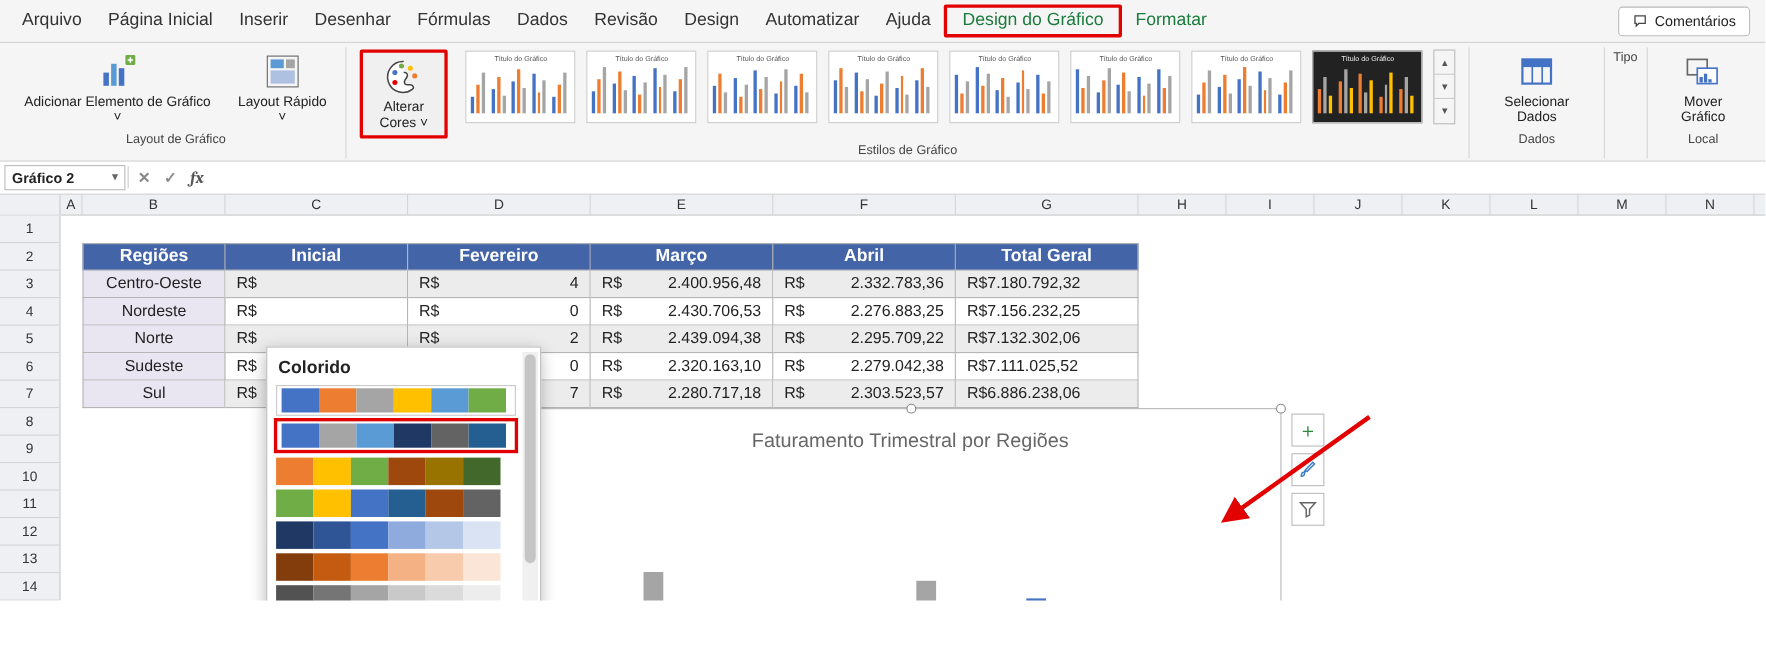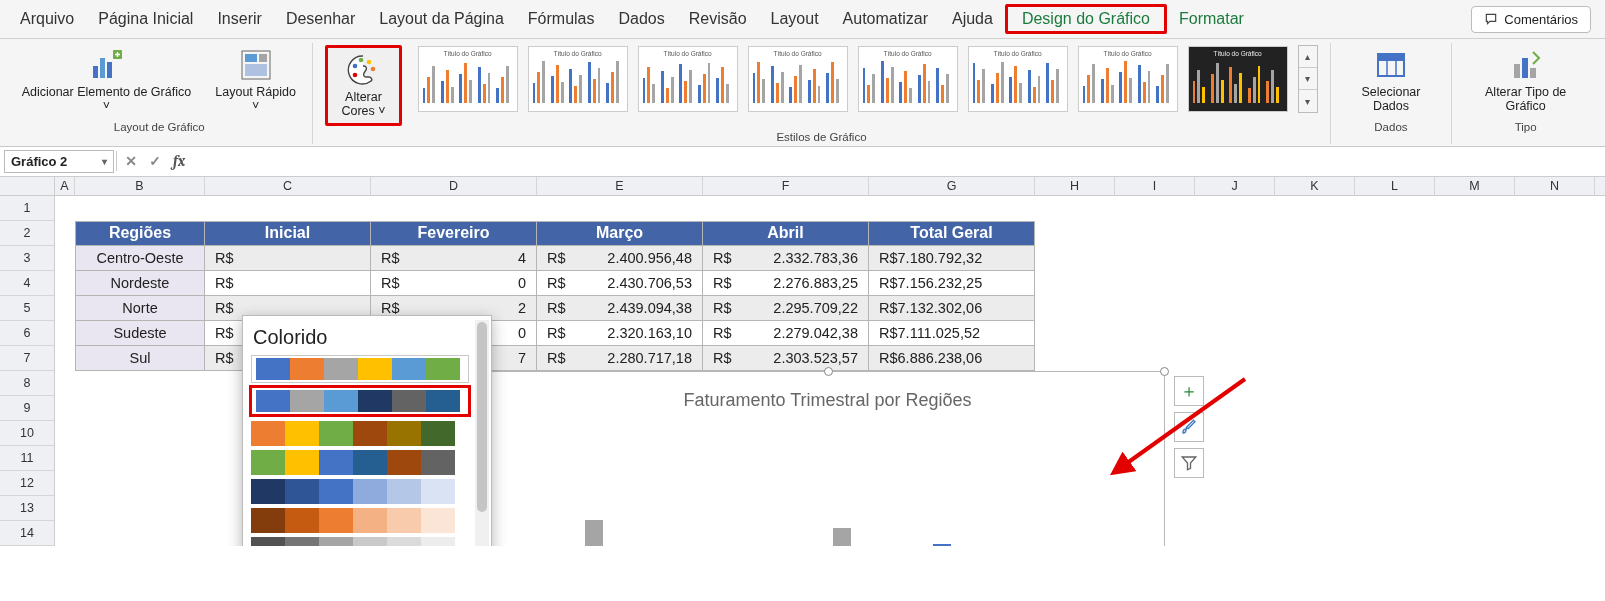--- a/index.html
+++ b/index.html
@@ -75,44 +75,43 @@
   .chart .bars { position:absolute; left:70px; right:10px; bottom:0; top:70px; display:flex; gap:34px; align-items:flex-end; overflow:hidden; }
   .chart .bgrp { display:flex; gap:6px; align-items:flex-end; }
   .chart .bar { width:18px; }
   .chart-handle { position:absolute; width:9px; height:9px; border:1px solid #888; background:#fff; border-radius:50%; }
   .chart-sidebtn { position:absolute; width:30px; height:30px; border:1px solid #bbb; background:#fff; display:flex; align-items:center; justify-content:center; font-size:18px; }
 
   
   .picker { position:absolute; left:242px; top:138px; width:250px; background:#fff; border:1px solid #bcbcbc; box-shadow:0 4px 14px rgba(0,0,0,0.3); z-index:100; padding:4px 4px 4px 4px; }
   .picker-scroll { position:absolute; right:2px; top:4px; bottom:4px; width:14px; background:#f0f0f0; }
   .picker-scroll .thumb { position:absolute; left:2px; right:2px; top:2px; height:190px; background:#c5c5c5; border-radius:6px;}
-  .picker .section-title { font-size:20px; font-weight:400; padding:6px 4px 6px 6px; }
+  .picker .section-title { font-size:16px; font-weight:700; padding:6px 4px 6px 6px; }
   .palette-row { display:flex; gap:0; padding:2px 4px; }
   .palette-row.boxed { border:1px solid #c9c9c9; margin:0 18px 4px 4px; }
   .palette-row.highlight { outline:3px solid #e30000; outline-offset:-1px; margin:0 18px 4px 4px; border:1px solid #c9c9c9;}
   .sw { width:34px; height:25px; }
   .palette-row.boxed .sw, .palette-row.highlight .sw { height:22px; }
 
   
   .arrow-ann { position:absolute; pointer-events:none; z-index:120; }
 
 </style>
 </head>
 <body>
 
 <div class="tabs">
   <div class="tab">Arquivo</div>
   <div class="tab">Página Inicial</div>
   <div class="tab">Inserir</div>
   <div class="tab">Desenhar</div>
-  <div class="tab">Layout da Página</div>
   <div class="tab">Fórmulas</div>
   <div class="tab">Dados</div>
   <div class="tab">Revisão</div>
-  <div class="tab">Layout</div>
+  <div class="tab">Design</div>
   <div class="tab">Automatizar</div>
   <div class="tab">Ajuda</div>
   <div class="tab-highlight">
       <div class="tab green" style="padding:0">Design do Gráfico</div>
     </div>
   <div class="tab green">Formatar</div>
   <div class="spacer"></div>
   <div class="comments-btn">
     <svg viewBox="0 0 24 24">
         <path fill="none" stroke="#444" stroke-width="2" d="M4 4h16v12H10l-4 4v-4H4z"></path>
@@ -375,36 +374,40 @@
               <line x1="22" y1="6" x2="22" y2="28" stroke="#4472c4" stroke-width="1.5"></line>
             </svg>
           </div>
         <div class="tx">Selecionar Dados</div>
       </div>
     </div>
     <div class="label">Dados</div>
   </div>
 
   <div class="rgroup">
+    <div class="label">Tipo</div>
+  </div>
+
+  <div class="rgroup" style="border-right:none">
     <div class="grow">
       <div class="vbtn">
         <div class="ic">
             <svg width="34" height="34">
-              <rect x="5" y="16" width="6" height="14" fill="#a5a5a5"></rect>
-              <rect x="13" y="10" width="6" height="20" fill="#4472c4"></rect>
-              <rect x="21" y="20" width="6" height="10" fill="#a5a5a5"></rect>
-              <path d="M24 4l6 6-6 6" fill="none" stroke="#70ad47" stroke-width="2"></path>
+              <rect x="3" y="6" width="18" height="14" fill="none" stroke="#666" stroke-width="1.5"></rect>
+              <rect x="12" y="14" width="18" height="14" fill="#fff" stroke="#4472c4" stroke-width="1.5"></rect>
+              <rect x="14" y="22" width="3" height="5" fill="#4472c4"></rect>
+              <rect x="18" y="19" width="3" height="8" fill="#4472c4"></rect>
+              <rect x="22" y="24" width="3" height="3" fill="#4472c4"></rect>
             </svg>
           </div>
-        <div class="tx">Alterar Tipo de Gráfico</div>
+        <div class="tx">Mover Gráfico</div>
       </div>
     </div>
-    <div class="label">Tipo</div>
+    <div class="label">Local</div>
   </div>
-
 </div>
 
 <div class="formula-bar">
   <div class="name-box">
       <span>Gráfico 2</span>
     </div>
   <div class="fb-div"></div>
   <div class="fb-btn">✕</div>
   <div class="fb-btn">✓</div>
   <div class="fx">fx</div>

